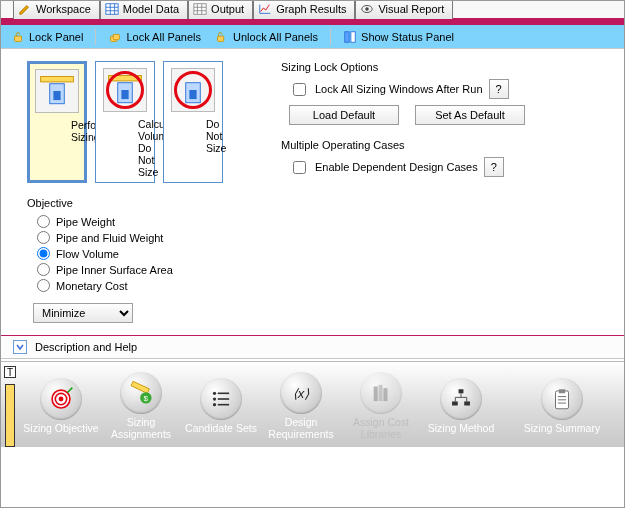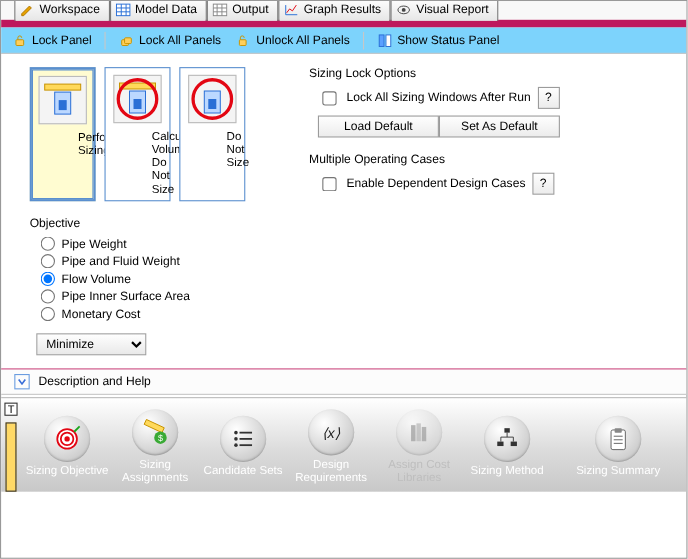--- a/index.html
+++ b/index.html
@@ -122,21 +122,21 @@
   }
   .btn {
     border: 1px solid #9b9b9b;
     background: linear-gradient(#fefefe,#ececec);
     height: 20px;
     min-width: 110px;
     font-size: 11px;
     cursor:pointer;
     padding: 0 8px;
   }
-  .btn-row { display:flex; gap:0; margin-left:8px; }
+  .btn-row { display:flex; gap:16px; margin-left:8px; }
   .qbtn {
     border: 1px solid #9b9b9b;
     background: linear-gradient(#fefefe,#ececec);
     width: 20px; height: 20px;
     font-size: 11px; cursor:pointer;
   }
 
   
   .desc-bar {
     border-top: 1px solid #be185d;

